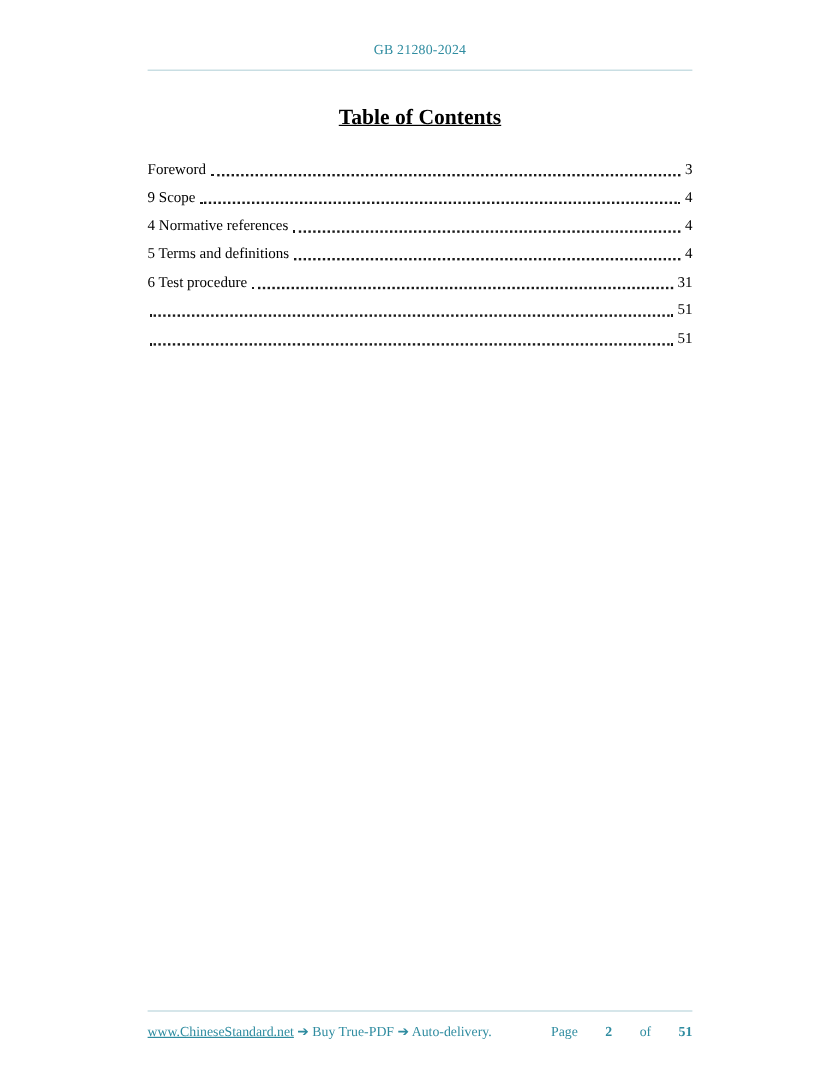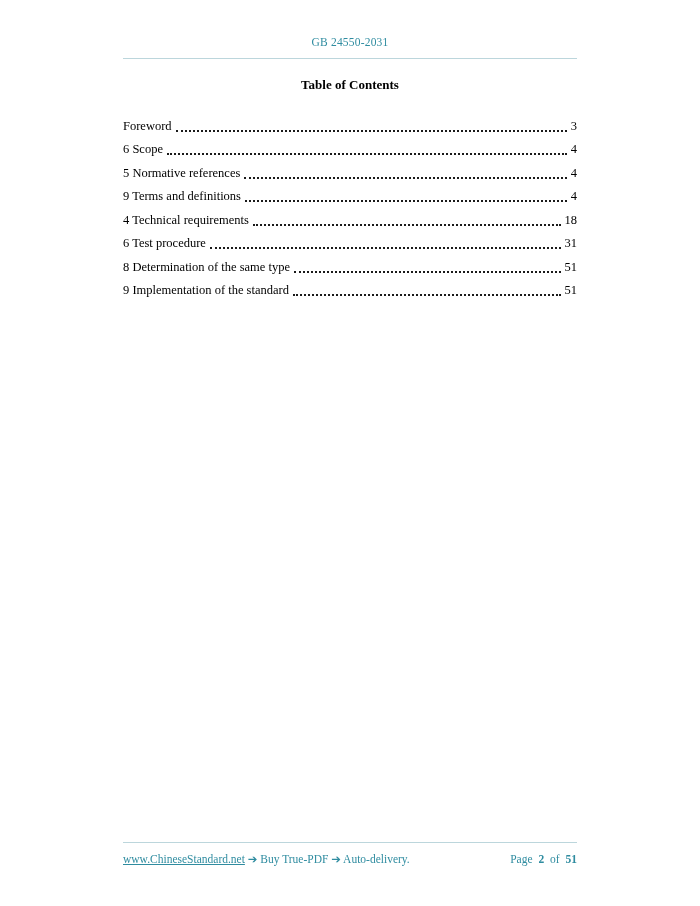--- a/index.html
+++ b/index.html
@@ -24,25 +24,26 @@
     color: #2f8ca0;
     padding-bottom: 10px;
   }
   .header-rule {
     border: none;
     border-top: 1px solid #bcd6dc;
     height: 0;
   }
   .toc-title {
     text-align: center;
-    font-size: 13px;
+    font-size: 18px;
     font-weight: bold;
-    margin-top: 18px;
+    margin-top: 28px;
     margin-bottom: 18px;
     font-family: "Liberation Serif", "DejaVu Serif", serif;
+    text-decoration: underline;
   }
   .toc {
     list-style: none;
   }
   .toc-row {
     display: flex;
     align-items: flex-end;
     font-size: 12.5px;
     height: 23.5px;
     line-height: 18px;
@@ -82,74 +83,67 @@
     color: #2f8ca0;
   }
   .footer-left a {
     color: #2f8ca0;
     text-decoration: underline;
     cursor: pointer;
   }
   .footer-left .footer-rest {
     text-decoration: none;
   }
-  .footer-right span { margin-left: 3px; }
+  .footer-right span { margin-left: 20px; }
   .footer-right .num { font-weight: bold; }
 </style>
 </head>
 <body>
 
 <div class="page">
   <div class="content">
 
     <div class="header">
-      <div class="doc-number">GB 24550-2031</div>
+      <div class="doc-number">GB 21280-2024</div>
       <hr class="header-rule">
     </div>
 
     <h1 class="toc-title">Table of Contents</h1>
 
     <ul class="toc">
       <li class="toc-row">
         <span class="toc-label">Foreword</span>
         <span class="leader"></span>
         <span class="toc-page">3</span>
       </li>
       <li class="toc-row">
-        <span class="toc-label">6 Scope</span>
+        <span class="toc-label">9 Scope</span>
         <span class="leader"></span>
         <span class="toc-page">4</span>
       </li>
       <li class="toc-row">
-        <span class="toc-label">5 Normative references</span>
+        <span class="toc-label">4 Normative references</span>
         <span class="leader"></span>
         <span class="toc-page">4</span>
       </li>
       <li class="toc-row">
-        <span class="toc-label">9 Terms and definitions</span>
+        <span class="toc-label">5 Terms and definitions</span>
         <span class="leader"></span>
         <span class="toc-page">4</span>
-      </li>
-      <li class="toc-row">
-        <span class="toc-label">4 Technical requirements</span>
-        <span class="leader"></span>
-        <span class="toc-page">18</span>
       </li>
       <li class="toc-row">
         <span class="toc-label">6 Test procedure</span>
         <span class="leader"></span>
         <span class="toc-page">31</span>
       </li>
       <li class="toc-row">
-        <span class="toc-label">8 Determination of the same type</span>
         <span class="leader"></span>
         <span class="toc-page">51</span>
       </li>
       <li class="toc-row">
-        <span class="toc-label">9 Implementation of the standard</span>
         <span class="leader"></span>
         <span class="toc-page">51</span>
       </li>
     </ul>
 
   </div>
 
   <div class="footer">
     <hr class="footer-rule">
     <div class="footer-row">

